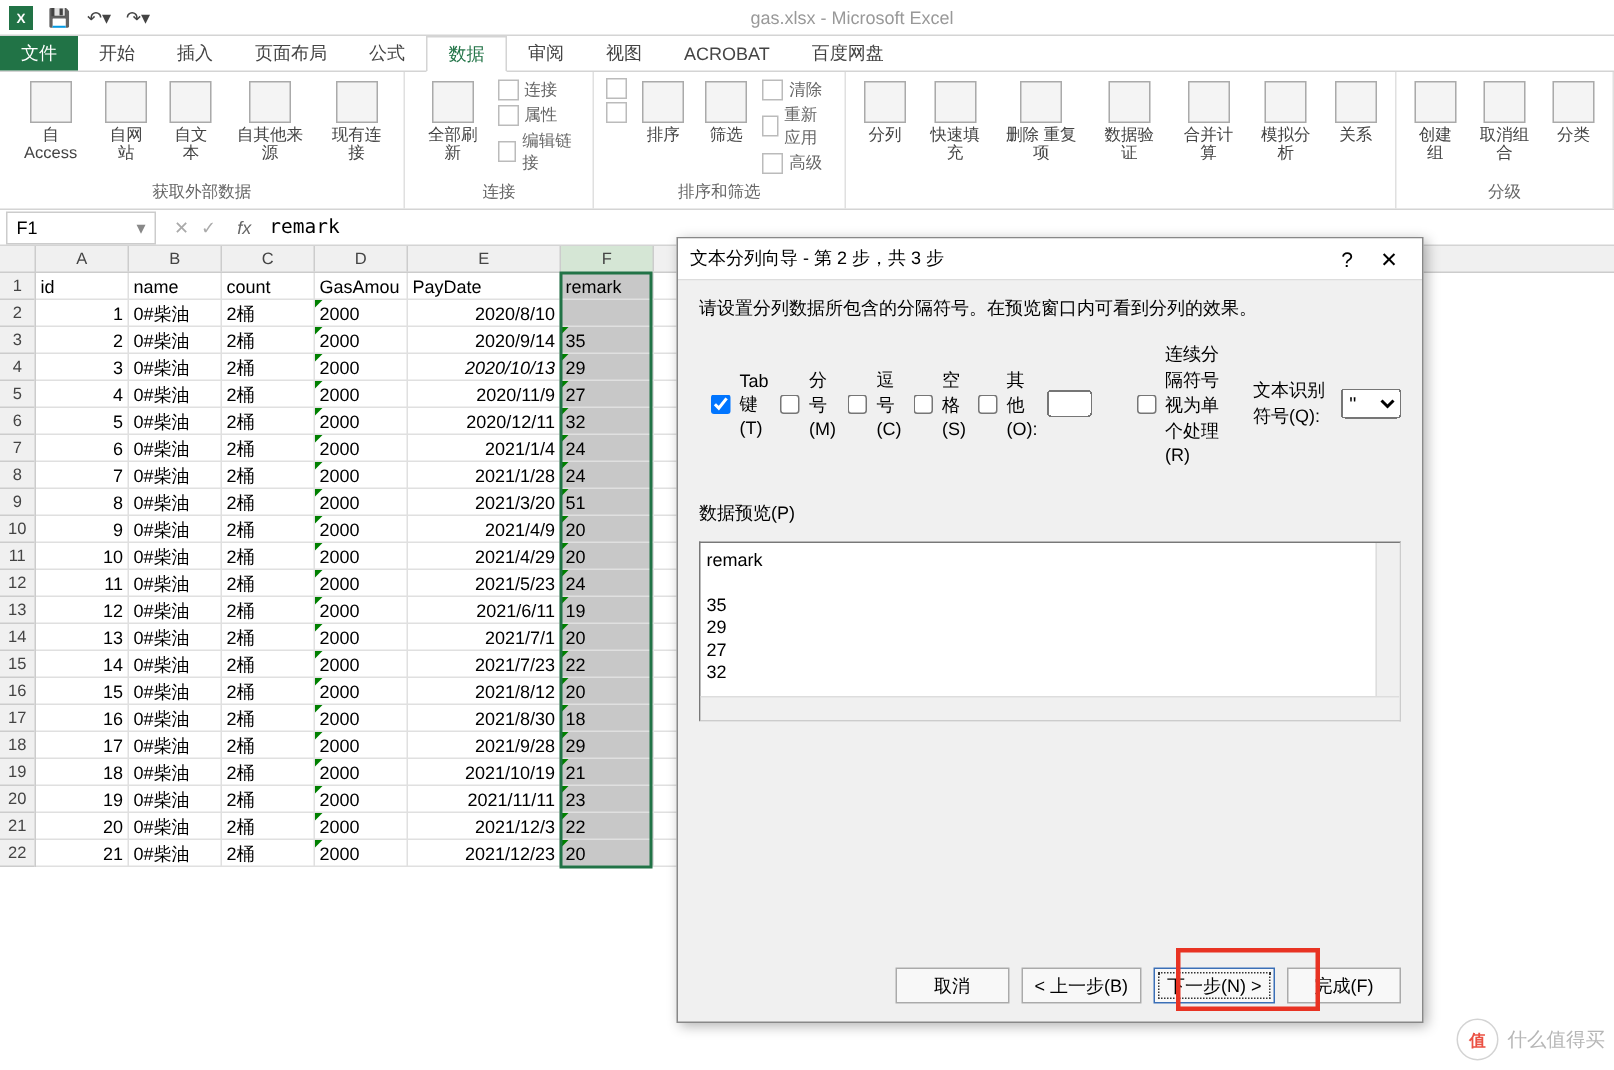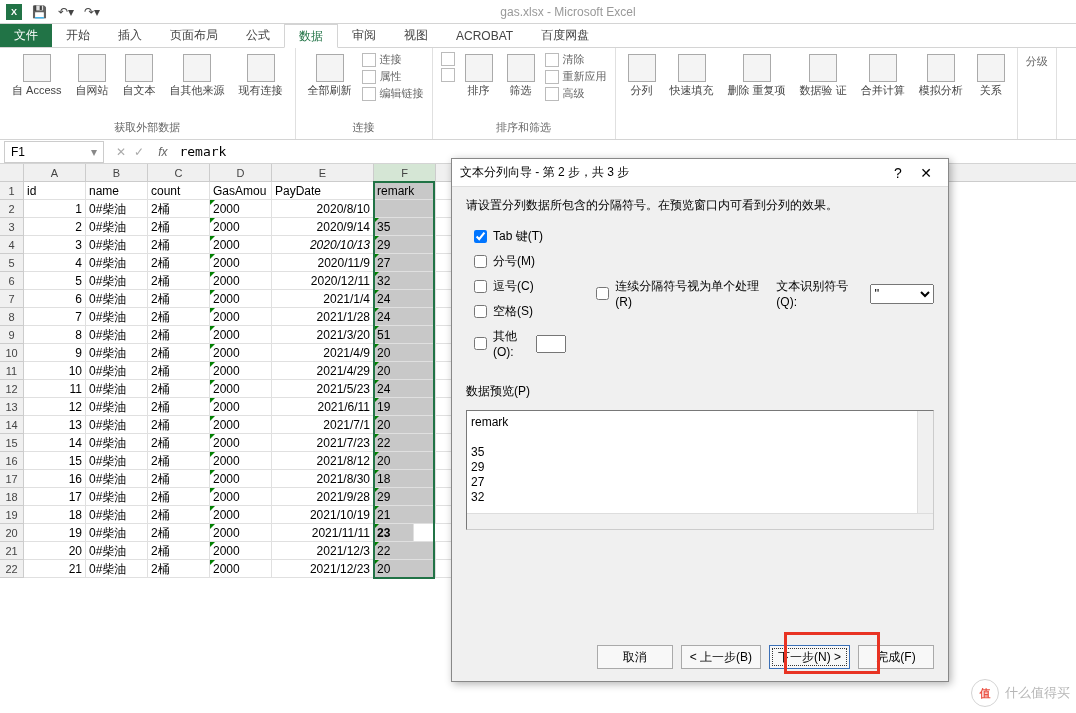--- a/index.html
+++ b/index.html
@@ -53,21 +53,21 @@
 .sel-outline { position: absolute; border: 2px solid #217346; pointer-events: none; }
 
 .dialog { position: absolute; top: 158px; left: 451px; width: 498px; height: 524px; background: #f0f0f0; border: 1px solid #888; box-shadow: 2px 2px 8px rgba(0,0,0,0.3); font-size: 12px; }
 .dlg-title { height: 28px; display: flex; align-items: center; padding: 0 8px; background: #fff; border-bottom: 1px solid #ddd; }
 .dlg-title .t { flex: 1; }
 .dlg-title .btn { width: 28px; text-align: center; cursor: pointer; font-size: 14px; }
 .dlg-body { padding: 10px 14px; }
 .dlg-intro { margin-bottom: 14px; }
 .fieldset-label { margin-bottom: 6px; }
 .delim-row { display: flex; gap: 30px; }
-.delim-col { display: flex; flex-direction: column; gap: 8px; padding-left: 8px; }
+.delim-col { display: flex; gap: 8px; padding-left: 8px; }
 .chk { display: flex; align-items: center; gap: 6px; }
 .chk input { width: 13px; height: 13px; }
 .rcol2 { display: flex; flex-direction: row; gap: 14px; }
 .qual { display: flex; align-items: center; gap: 8px; }
 .qual select { width: 70px; height: 20px; }
 .preview { margin-top: 24px; }
 .preview-box { margin-top: 10px; height: 120px; border: 1px inset #ccc; background: #fff; padding: 4px; font-family: "SimSun", monospace; font-size: 12px; overflow: hidden; position: relative; white-space: pre; line-height: 15px; }
 .preview-box .sb { position: absolute; right: 0; top: 0; bottom: 16px; width: 16px; background: #f0f0f0; border-left: 1px solid #ddd; }
 .preview-box .sbh { position: absolute; left: 0; right: 0; bottom: 0; height: 16px; background: #f0f0f0; border-top: 1px solid #ddd; }
 .dlg-btns { position: absolute; bottom: 12px; right: 14px; display: flex; gap: 8px; }
@@ -223,20 +223,34 @@
           <span>模拟分析</span>
         </div>
     <div class="rbtn">
           <div class="ricon lg"></div>
           <span>关系</span>
         </div>
   </div>
     </div>
 
   <div class="rgroup">
+      <div class="items">
+    <div class="rbtn">
+          <div class="ricon lg"></div>
+          <span>创建组</span>
+        </div>
+    <div class="rbtn">
+          <div class="ricon lg"></div>
+          <span>取消组合</span>
+        </div>
+    <div class="rbtn">
+          <div class="ricon lg"></div>
+          <span>分类</span>
+        </div>
+  </div>
       <div class="label">分级</div>
     </div>
 </div>
 
 <div class="formula-bar">
   <div class="name-box">
       <span>F1</span>
       <span class="dd">▾</span>
     </div>
   <div class="fb-btns">
@@ -473,21 +487,21 @@
         <div class="cell green-tri selcol" style="width: 62px;">21</div>
         <div class="cell" style="width: 72px;"></div>
         <div class="cell" style="width: 66px;"></div>
       </div>
       <div class="crow">
         <div class="cell ra" style="width: 62px;">19</div>
         <div class="cell" style="width: 62px;">0#柴油</div>
         <div class="cell" style="width: 62px;">2桶</div>
         <div class="cell green-tri" style="width: 62px;">2000</div>
         <div class="cell ra" style="width: 102px;">2021/11/11</div>
-        <div class="cell green-tri selcol" style="width: 40px; font-weight: bold;">23</div>
+        <div class="cell green-tri selcol" style="width: 62px;">23</div>
         <div class="cell" style="width: 72px;"></div>
         <div class="cell" style="width: 66px;"></div>
       </div>
       <div class="crow">
         <div class="cell ra" style="width: 62px;">20</div>
         <div class="cell" style="width: 62px;">0#柴油</div>
         <div class="cell" style="width: 62px;">2桶</div>
         <div class="cell green-tri" style="width: 62px;">2000</div>
         <div class="cell ra" style="width: 102px;">2021/12/3</div>
         <div class="cell green-tri selcol" style="width: 62px;">22</div>

